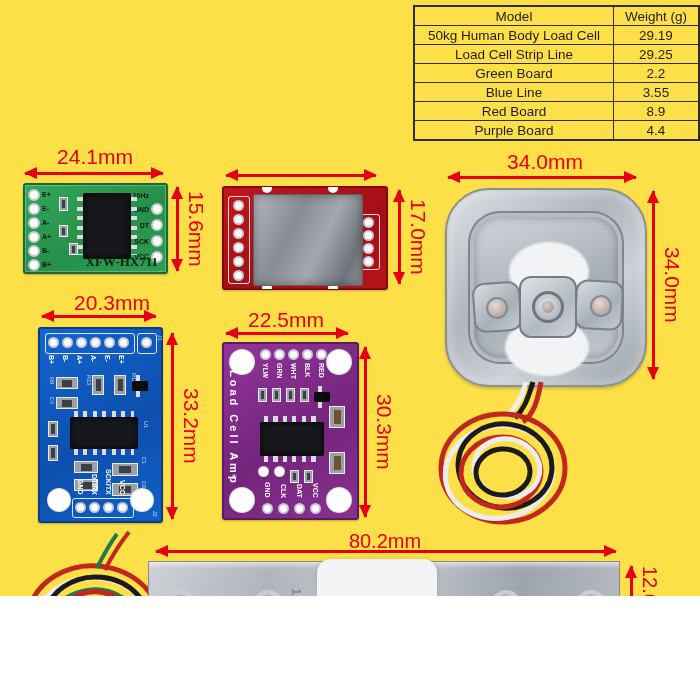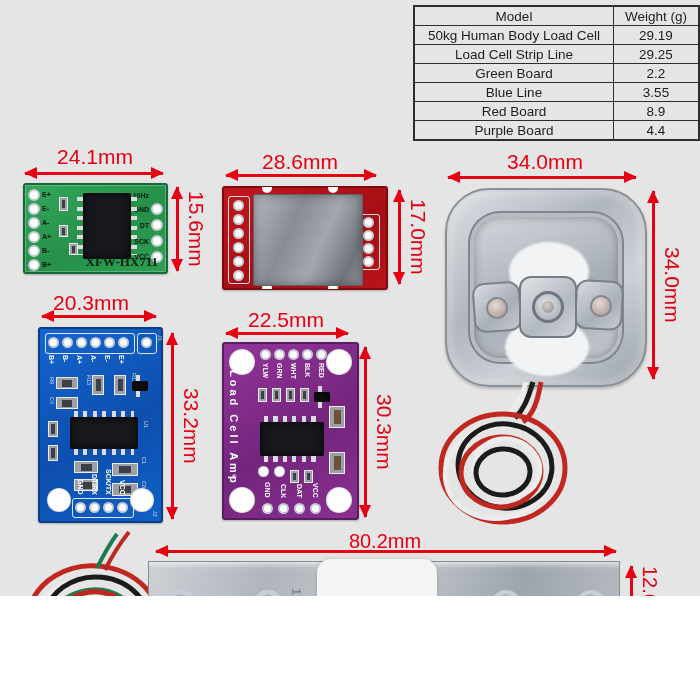--- a/index.html
+++ b/index.html
@@ -1,21 +1,21 @@
 <!DOCTYPE html>
 <html><head>
 <meta charset="utf-8">
 <style>
   :root{
     --red:#e60012;
     --ink:#1d1d1d;
   }
   html,body{margin:0;padding:0;background:#fff;}
   body{font-family:"Liberation Sans",sans-serif;}
-  .canvas{position:relative;width:700px;height:596px;background:#e5e5e5;overflow:hidden;}
+  .canvas{position:relative;width:700px;height:596px;background:#fde047;overflow:hidden;}
 
   
   .spec-table{position:absolute;left:413px;top:5px;width:276px;border-collapse:collapse;
     border:2px solid #2e2e2e;table-layout:fixed;}
   .spec-table td,.spec-table th{border:1px solid #2e2e2e;height:18px;padding:0 2px;
     font-size:13.5px;font-weight:400;color:var(--ink);text-align:center;white-space:nowrap;overflow:hidden;}
   .spec-table .col-model{width:194px;}
   .spec-table .col-weight{width:80px;}
 
   
@@ -172,21 +172,20 @@
     <span class="pinlab" style="right:17px;top:68px;">VCC</span>
     <div class="ic v" style="left:58px;top:8px;width:48px;height:66px;"></div>
     <div class="smd" style="left:34px;top:12px;width:9px;height:14px;"></div>
     <div class="smd" style="left:34px;top:40px;width:9px;height:12px;"></div>
     <div class="smd" style="left:44px;top:58px;width:9px;height:12px;"></div>
     <span class="silk-xfw">XFW-HX711</span>
   </div>
   <div class="vdim" style="left:176px;top:187px;height:84px;"></div>
   <div class="dim-label v" style="left:184px;top:187px;height:84px;">15.6mm</div>
 
-  <div class="dim-label" style="left:245px;top:151px;width:110px;">28.6mm</div>
   <div class="hdim" style="left:226px;top:174px;width:150px;"></div>
   <div class="pcb red-pcb" style="left:222px;top:186px;width:166px;height:104px;">
     <div class="pinbox" style="left:4px;top:8px;width:20px;height:86px;">
       <div class="hole" style="left:4px;top:3px;width:11px;height:11px;"></div>
       <div class="hole" style="left:4px;top:17px;width:11px;height:11px;"></div>
       <div class="hole" style="left:4px;top:31px;width:11px;height:11px;"></div>
       <div class="hole" style="left:4px;top:45px;width:11px;height:11px;"></div>
       <div class="hole" style="left:4px;top:59px;width:11px;height:11px;"></div>
       <div class="hole" style="left:4px;top:73px;width:11px;height:11px;"></div>
     </div>
@@ -229,21 +228,21 @@
     <path d="M126,2 C122,24 118,34 108,42" stroke="#c0271e" stroke-width="5" fill="none"></path>
     <path d="M111,2 C106,20 100,28 92,36" stroke="#ececec" stroke-width="5" fill="none"></path>
     <ellipse cx="88" cy="88" rx="62" ry="54" fill="none" stroke="#c0271e" stroke-width="5"></ellipse>
     <ellipse cx="84" cy="92" rx="54" ry="46" fill="none" stroke="#ececec" stroke-width="5" transform="rotate(-12 84 92)"></ellipse>
     <ellipse cx="90" cy="86" rx="47" ry="42" fill="none" stroke="#1b1b1b" stroke-width="5" transform="rotate(8 90 86)"></ellipse>
     <ellipse cx="86" cy="92" rx="40" ry="35" fill="none" stroke="#c0271e" stroke-width="5" transform="rotate(-6 86 92)"></ellipse>
     <ellipse cx="92" cy="88" rx="33" ry="29" fill="none" stroke="#ececec" stroke-width="5" transform="rotate(14 92 88)"></ellipse>
     <ellipse cx="88" cy="92" rx="27" ry="23" fill="none" stroke="#1b1b1b" stroke-width="5" transform="rotate(-4 88 92)"></ellipse>
   </svg>
 
-  <div class="dim-label" style="left:36px;top:292px;width:110px;">20.3mm</div>
+  <div class="dim-label" style="left:57px;top:292px;width:110px;">20.3mm</div>
   <div class="hdim" style="left:42px;top:315px;width:114px;"></div>
   <div class="pcb blue-pcb" style="left:38px;top:327px;width:125px;height:196px;">
     <div class="pinbox" style="left:5px;top:4px;width:88px;height:19px;">
       <div class="hole" style="left:2px;top:3px;width:11px;height:11px;"></div>
       <div class="hole" style="left:16px;top:3px;width:11px;height:11px;"></div>
       <div class="hole" style="left:30px;top:3px;width:11px;height:11px;"></div>
       <div class="hole" style="left:44px;top:3px;width:11px;height:11px;"></div>
       <div class="hole" style="left:58px;top:3px;width:11px;height:11px;"></div>
       <div class="hole" style="left:72px;top:3px;width:11px;height:11px;"></div>
     </div>

